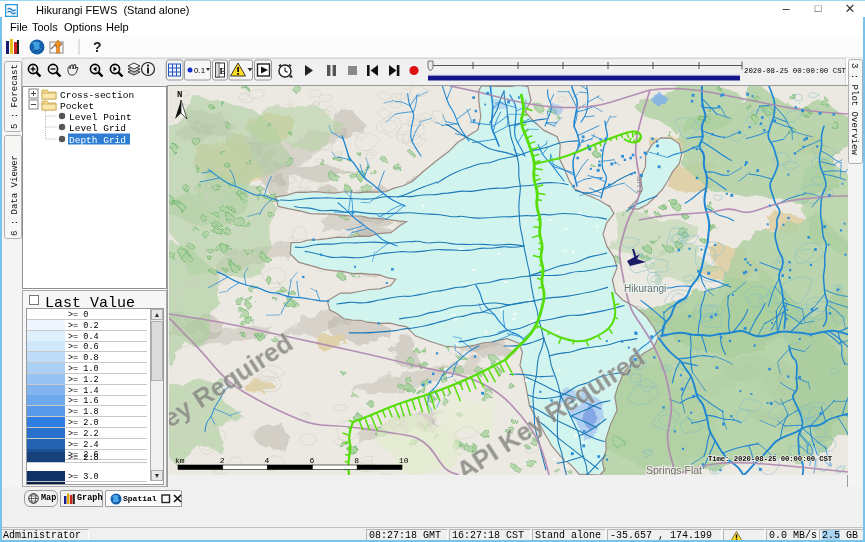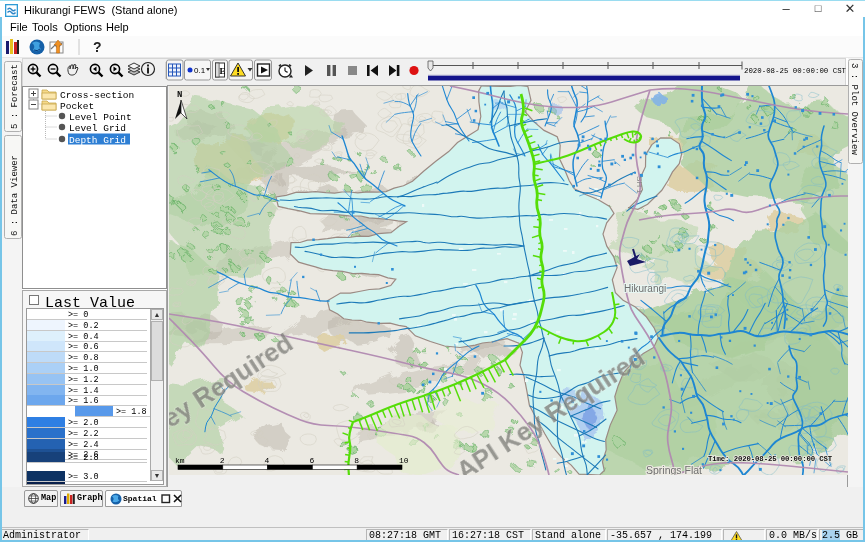--- a/index.html
+++ b/index.html
@@ -3,21 +3,21 @@
 <meta charset="utf-8">
 <style>
 * { margin:0; padding:0; box-sizing:border-box; }
 html,body { width:865px; height:542px; overflow:hidden; }
 body { font-family:"Liberation Sans", sans-serif; background:#fff; position:relative; }
 .mono { font-family:"Liberation Mono", monospace; }
 
 
 #titlebar { position:absolute; left:0; top:0; width:865px; height:18px; background:#fff; border-top:1px solid #9adcf0;}
 #appicon { position:absolute; left:5px; top:3px; width:13px; height:13px; }
-#title { position:absolute; left:24px; top:3px; font-size:11px; color:#000; }
+#title { position:absolute; left:36px; top:3px; font-size:11px; color:#000; }
 .winbtn { position:absolute; top:0; width:14px; height:16px; color:#333; font-size:13px; text-align:center; line-height:15px;}
 
 #menubar { position:absolute; left:2px; top:18px; width:861px; height:18px; background:#fff; font-size:11px; color:#000; }
 #menubar span { position:absolute; top:3px; }
 
 #toolbar1 { position:absolute; left:2px; top:36px; width:861px; height:22px; background:#fbfbfb; border-bottom:1px solid #e8e8e8;}
 
 #toolbar2 { position:absolute; left:22px; top:58px; width:824px; height:30px; background:#f0f0f0; border:1px solid #d5d5d5; }
 
 #lefttabs { position:absolute; left:2px; top:58px; width:20px; height:468px; background:#f4f4f4; }
@@ -303,21 +303,21 @@
         <div class="lb">&gt;= 1.2</div>
       </div>
 <div class="legrow" style="top:75.6px;">
         <div class="sw" style="background:#82b5f0;"></div>
         <div class="lb">&gt;= 1.4</div>
       </div>
 <div class="legrow" style="top:86.4px;">
         <div class="sw" style="background:#6da7ed;"></div>
         <div class="lb">&gt;= 1.6</div>
       </div>
-<div class="legrow" style="top:97.2px;margin-left:48px;">
+<div class="legrow" style="top:97.2px;">
         <div class="sw" style="background:#5899ea;"></div>
         <div class="lb">&gt;= 1.8</div>
       </div>
 <div class="legrow" style="top:108.0px;">
         <div class="sw" style="background:#2f7fe3;"></div>
         <div class="lb">&gt;= 2.0</div>
       </div>
 <div class="legrow" style="top:118.8px;">
         <div class="sw" style="background:#2a71cb;"></div>
         <div class="lb">&gt;= 2.2</div>
@@ -1728,21 +1728,21 @@
         <text x="140.4" y="377">6</text>
         <rect x="143.4" y="379" width="44.8" height="4.5" fill="#fff" stroke="#000" stroke-width="0.6"></rect>
         <text x="185.2" y="377">8</text>
         <rect x="188.2" y="379" width="44.8" height="4.5" fill="#000" stroke="#000" stroke-width="0.6"></rect>
         <text x="230.0" y="377">10</text>
       </g>
       <text x="539" y="375" font-family="Liberation Mono, monospace" font-size="7.3" font-weight="bold" fill="#111" stroke="#eceae2" stroke-width="1.6" paint-order="stroke" letter-spacing="-0.1">Time: 2020-08-25 00:00:00 CST</text>
     </svg></div>
 
 <div id="bottombar">
-  <div class="btab" style="left:22px; width:34px;">
+  <div class="btab" style="left:22px; width:34px;border-radius:6px;">
     <svg width="11" height="11" style="position:absolute;left:3px;top:2px;" viewBox="0 0 11 11">
       <circle cx="5.5" cy="5.5" r="4.8" fill="#fff" stroke="#222" stroke-width="0.9"></circle>
       <ellipse cx="5.5" cy="5.5" rx="2.2" ry="4.8" fill="none" stroke="#222" stroke-width="0.7"></ellipse>
       <line x1="0.7" y1="5.5" x2="10.3" y2="5.5" stroke="#222" stroke-width="0.7"></line>
       <line x1="1.5" y1="3" x2="9.5" y2="3" stroke="#222" stroke-width="0.6"></line>
       <line x1="1.5" y1="8" x2="9.5" y2="8" stroke="#222" stroke-width="0.6"></line>
     </svg>
     <span style="position:absolute;left:16px;top:2px;">Map</span>
   </div>
   <div class="btab" style="left:58px; width:43px;">

